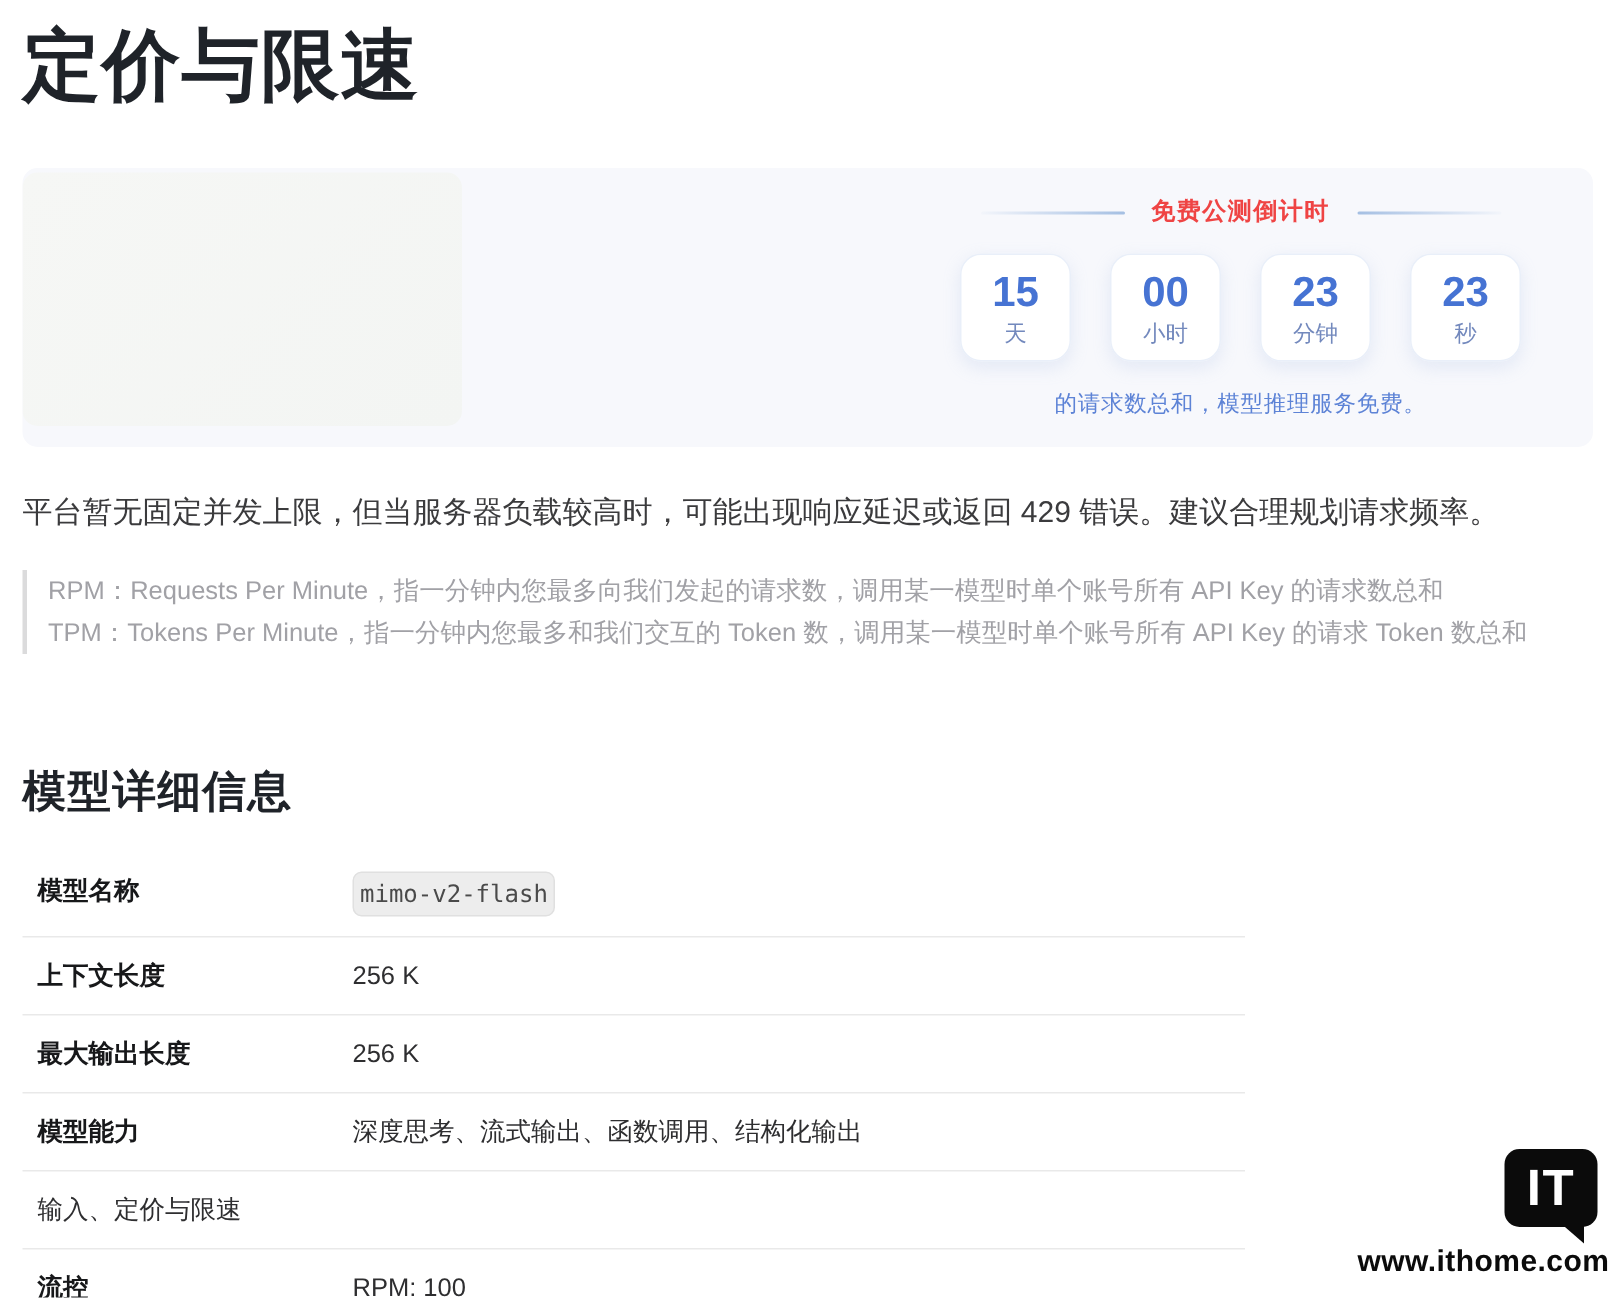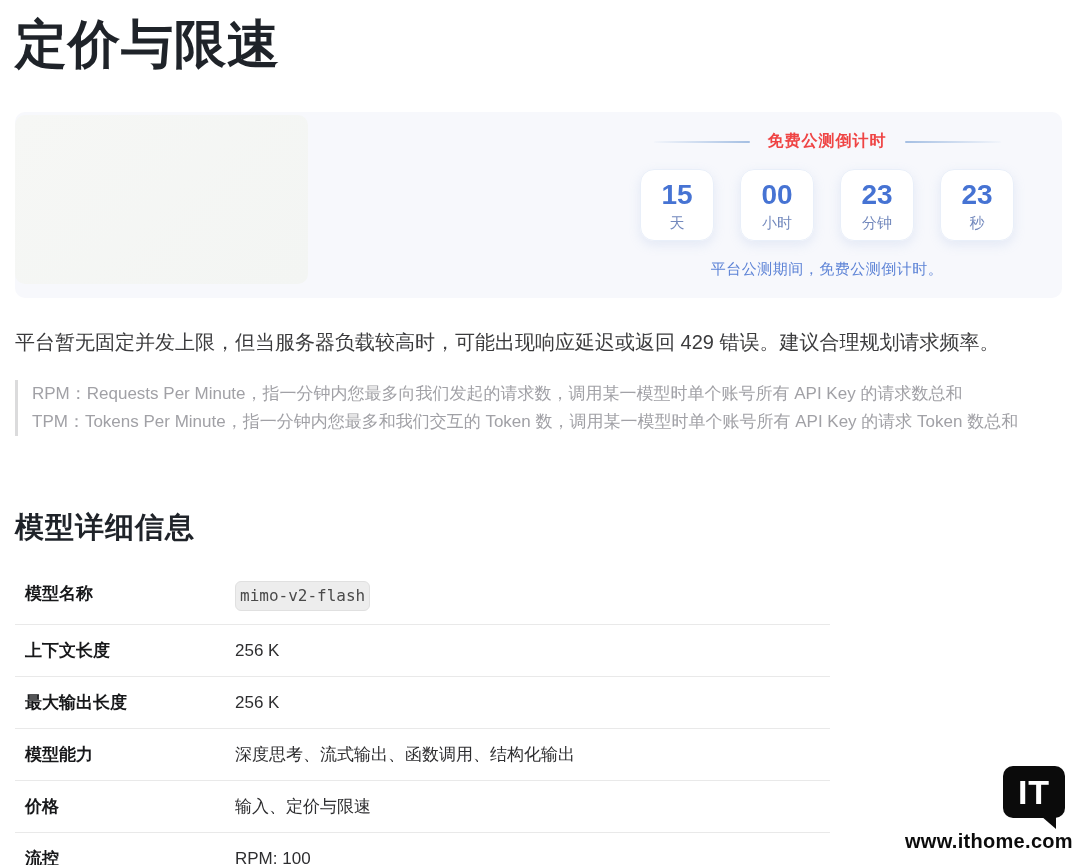--- a/index.html
+++ b/index.html
@@ -87,21 +87,21 @@
         </div>
         <div class="cd-card">
           <span class="cd-num">23</span>
           <span class="cd-unit">分钟</span>
         </div>
         <div class="cd-card">
           <span class="cd-num">23</span>
           <span class="cd-unit">秒</span>
         </div>
       </div>
-      <div class="cd-note">平台公测期间，免费公测倒计时。</div>
+      <div class="cd-note">的请求数总和，模型推理服务免费。</div>
     </div>
   </section>
 
   <p class="intro">平台暂无固定并发上限，但当服务器负载较高时，可能出现响应延迟或返回 429 错误。建议合理规划请求频率。</p>
 
   <blockquote class="defs">
     <p>RPM：Requests Per Minute，指一分钟内您最多向我们发起的请求数，调用某一模型时单个账号所有 API Key 的请求数总和</p>
     <p>TPM：Tokens Per Minute，指一分钟内您最多和我们交互的 Token 数，调用某一模型时单个账号所有 API Key 的请求 Token 数总和</p>
   </blockquote>
 
@@ -120,21 +120,20 @@
     </div>
     <div class="t-row">
       <div class="t-label">最大输出长度</div>
       <div class="t-value">256 K</div>
     </div>
     <div class="t-row">
       <div class="t-label">模型能力</div>
       <div class="t-value">深度思考、流式输出、函数调用、结构化输出</div>
     </div>
     <div class="t-row">
-      <div class="t-label">价格</div>
       <div class="t-value">输入、定价与限速</div>
     </div>
     <div class="t-row last">
       <div class="t-label">流控</div>
       <div class="t-value">
         <span class="t-line">RPM: 100</span>
         <span class="t-line">TPM: 暂无限制</span>
       </div>
     </div>
   </div>

